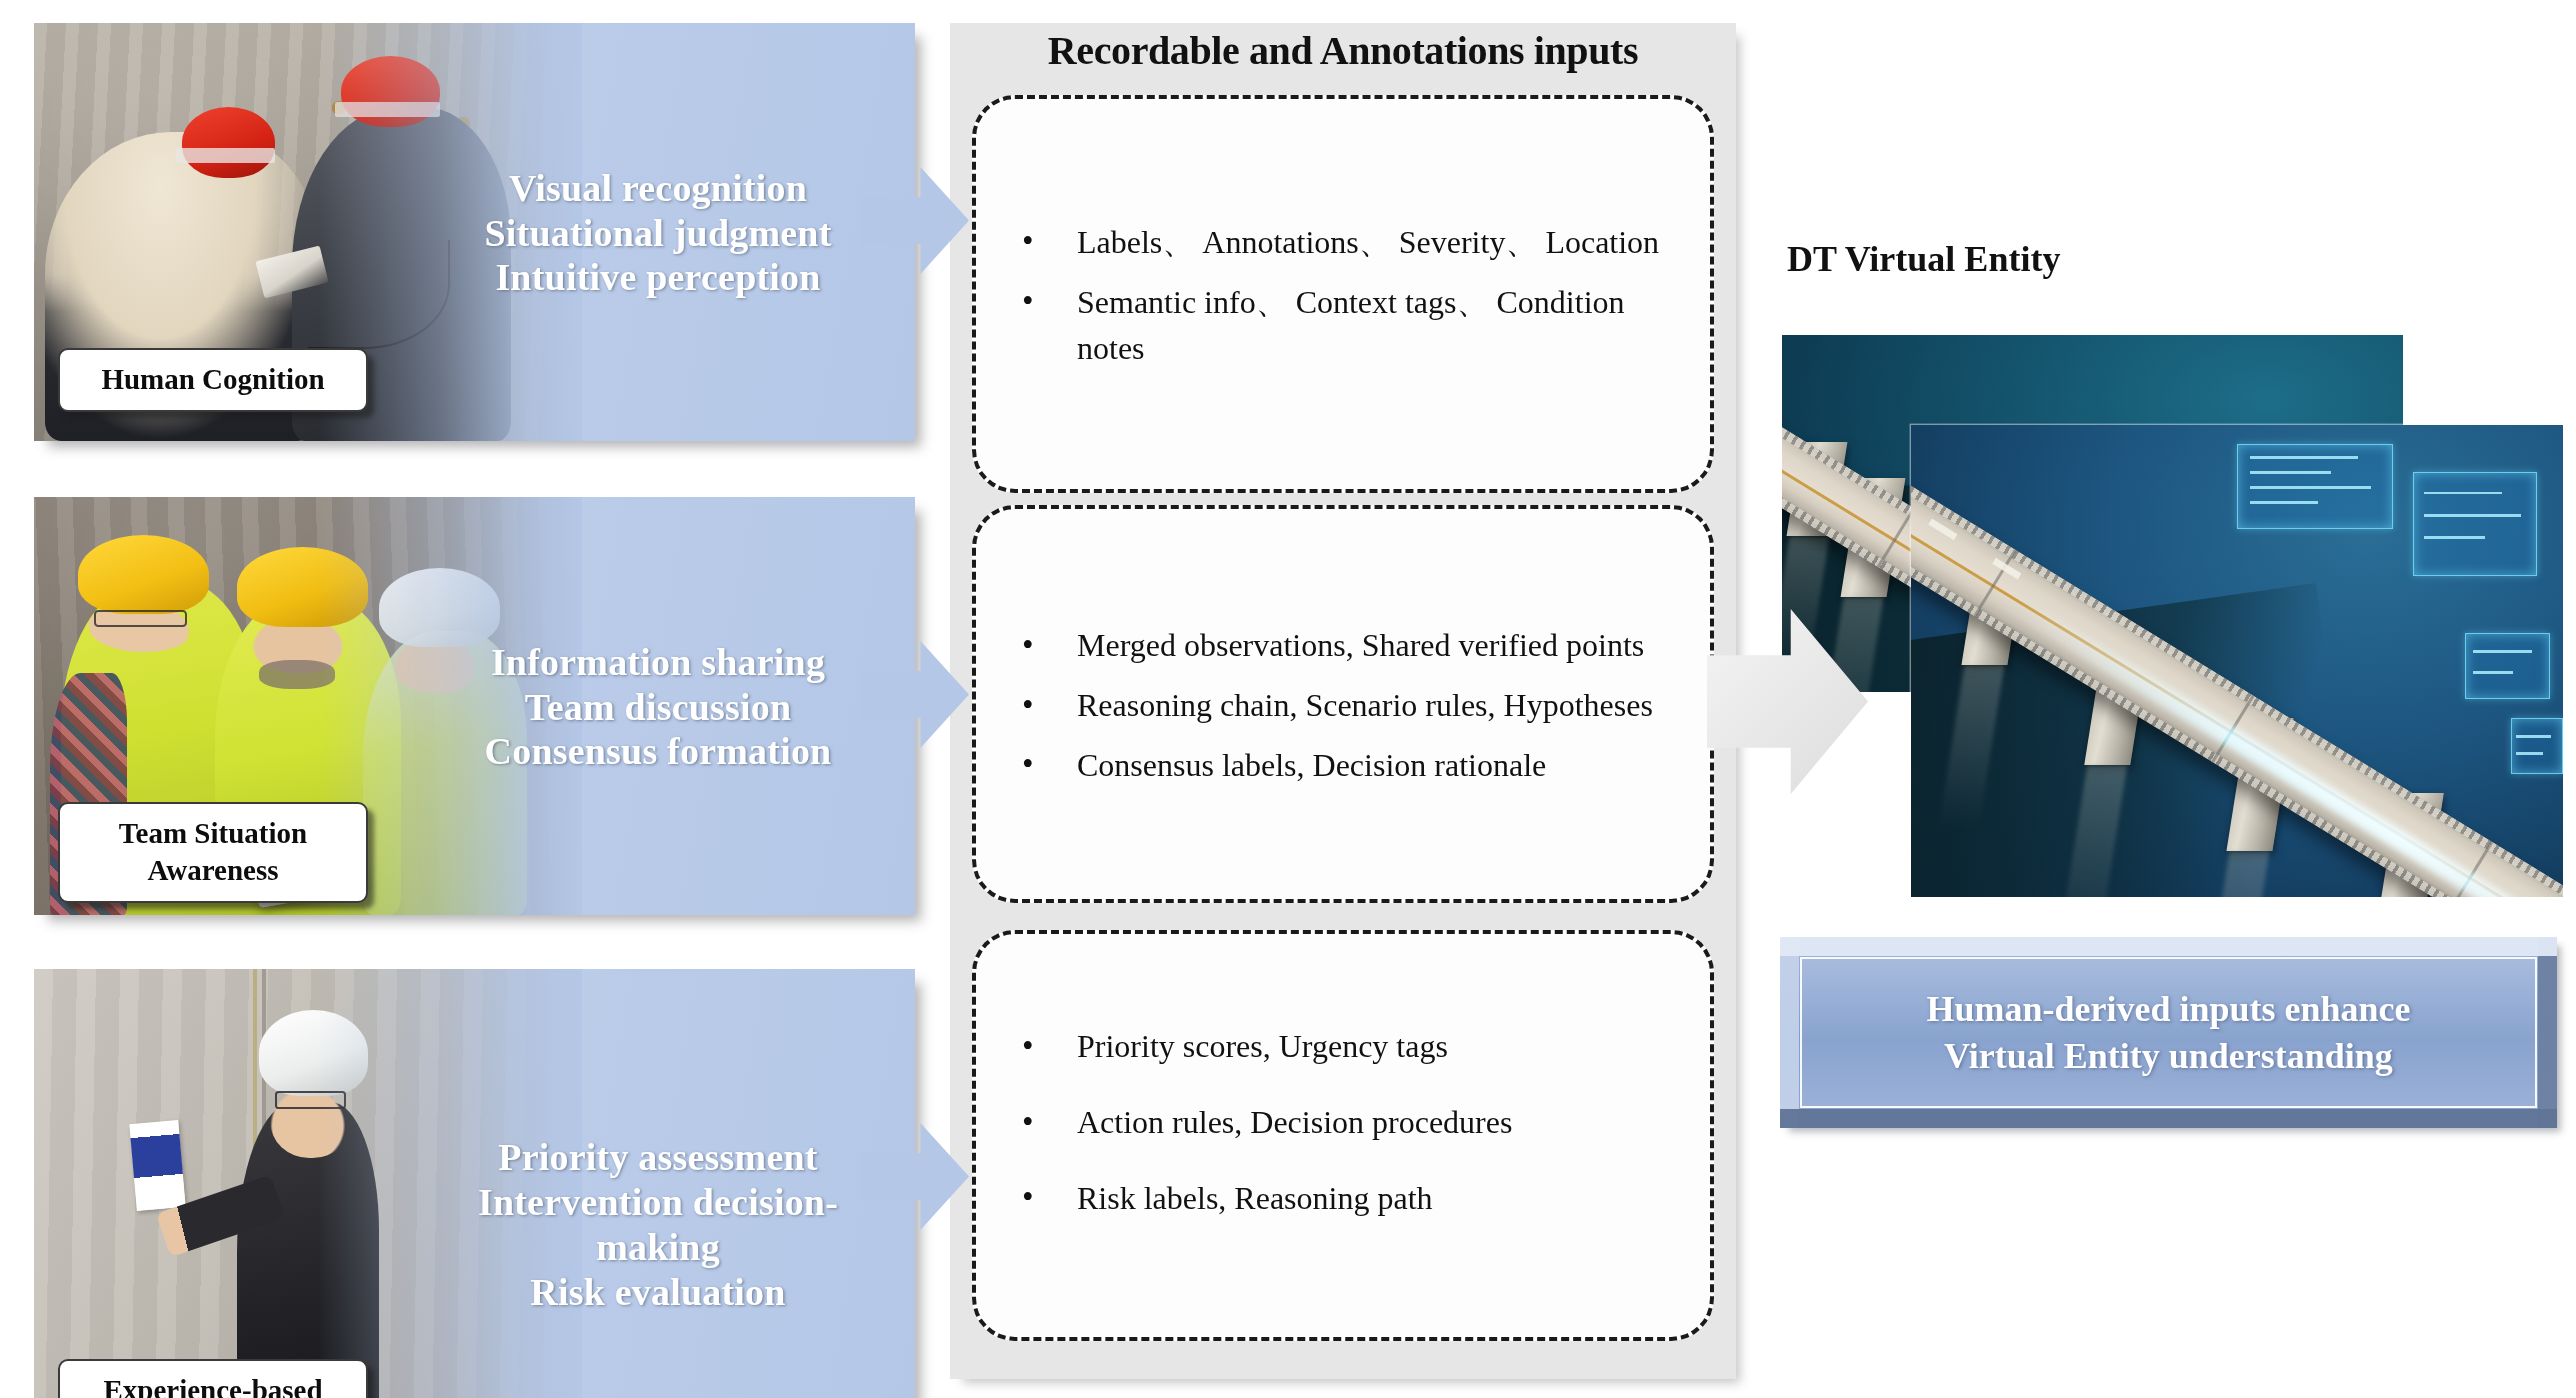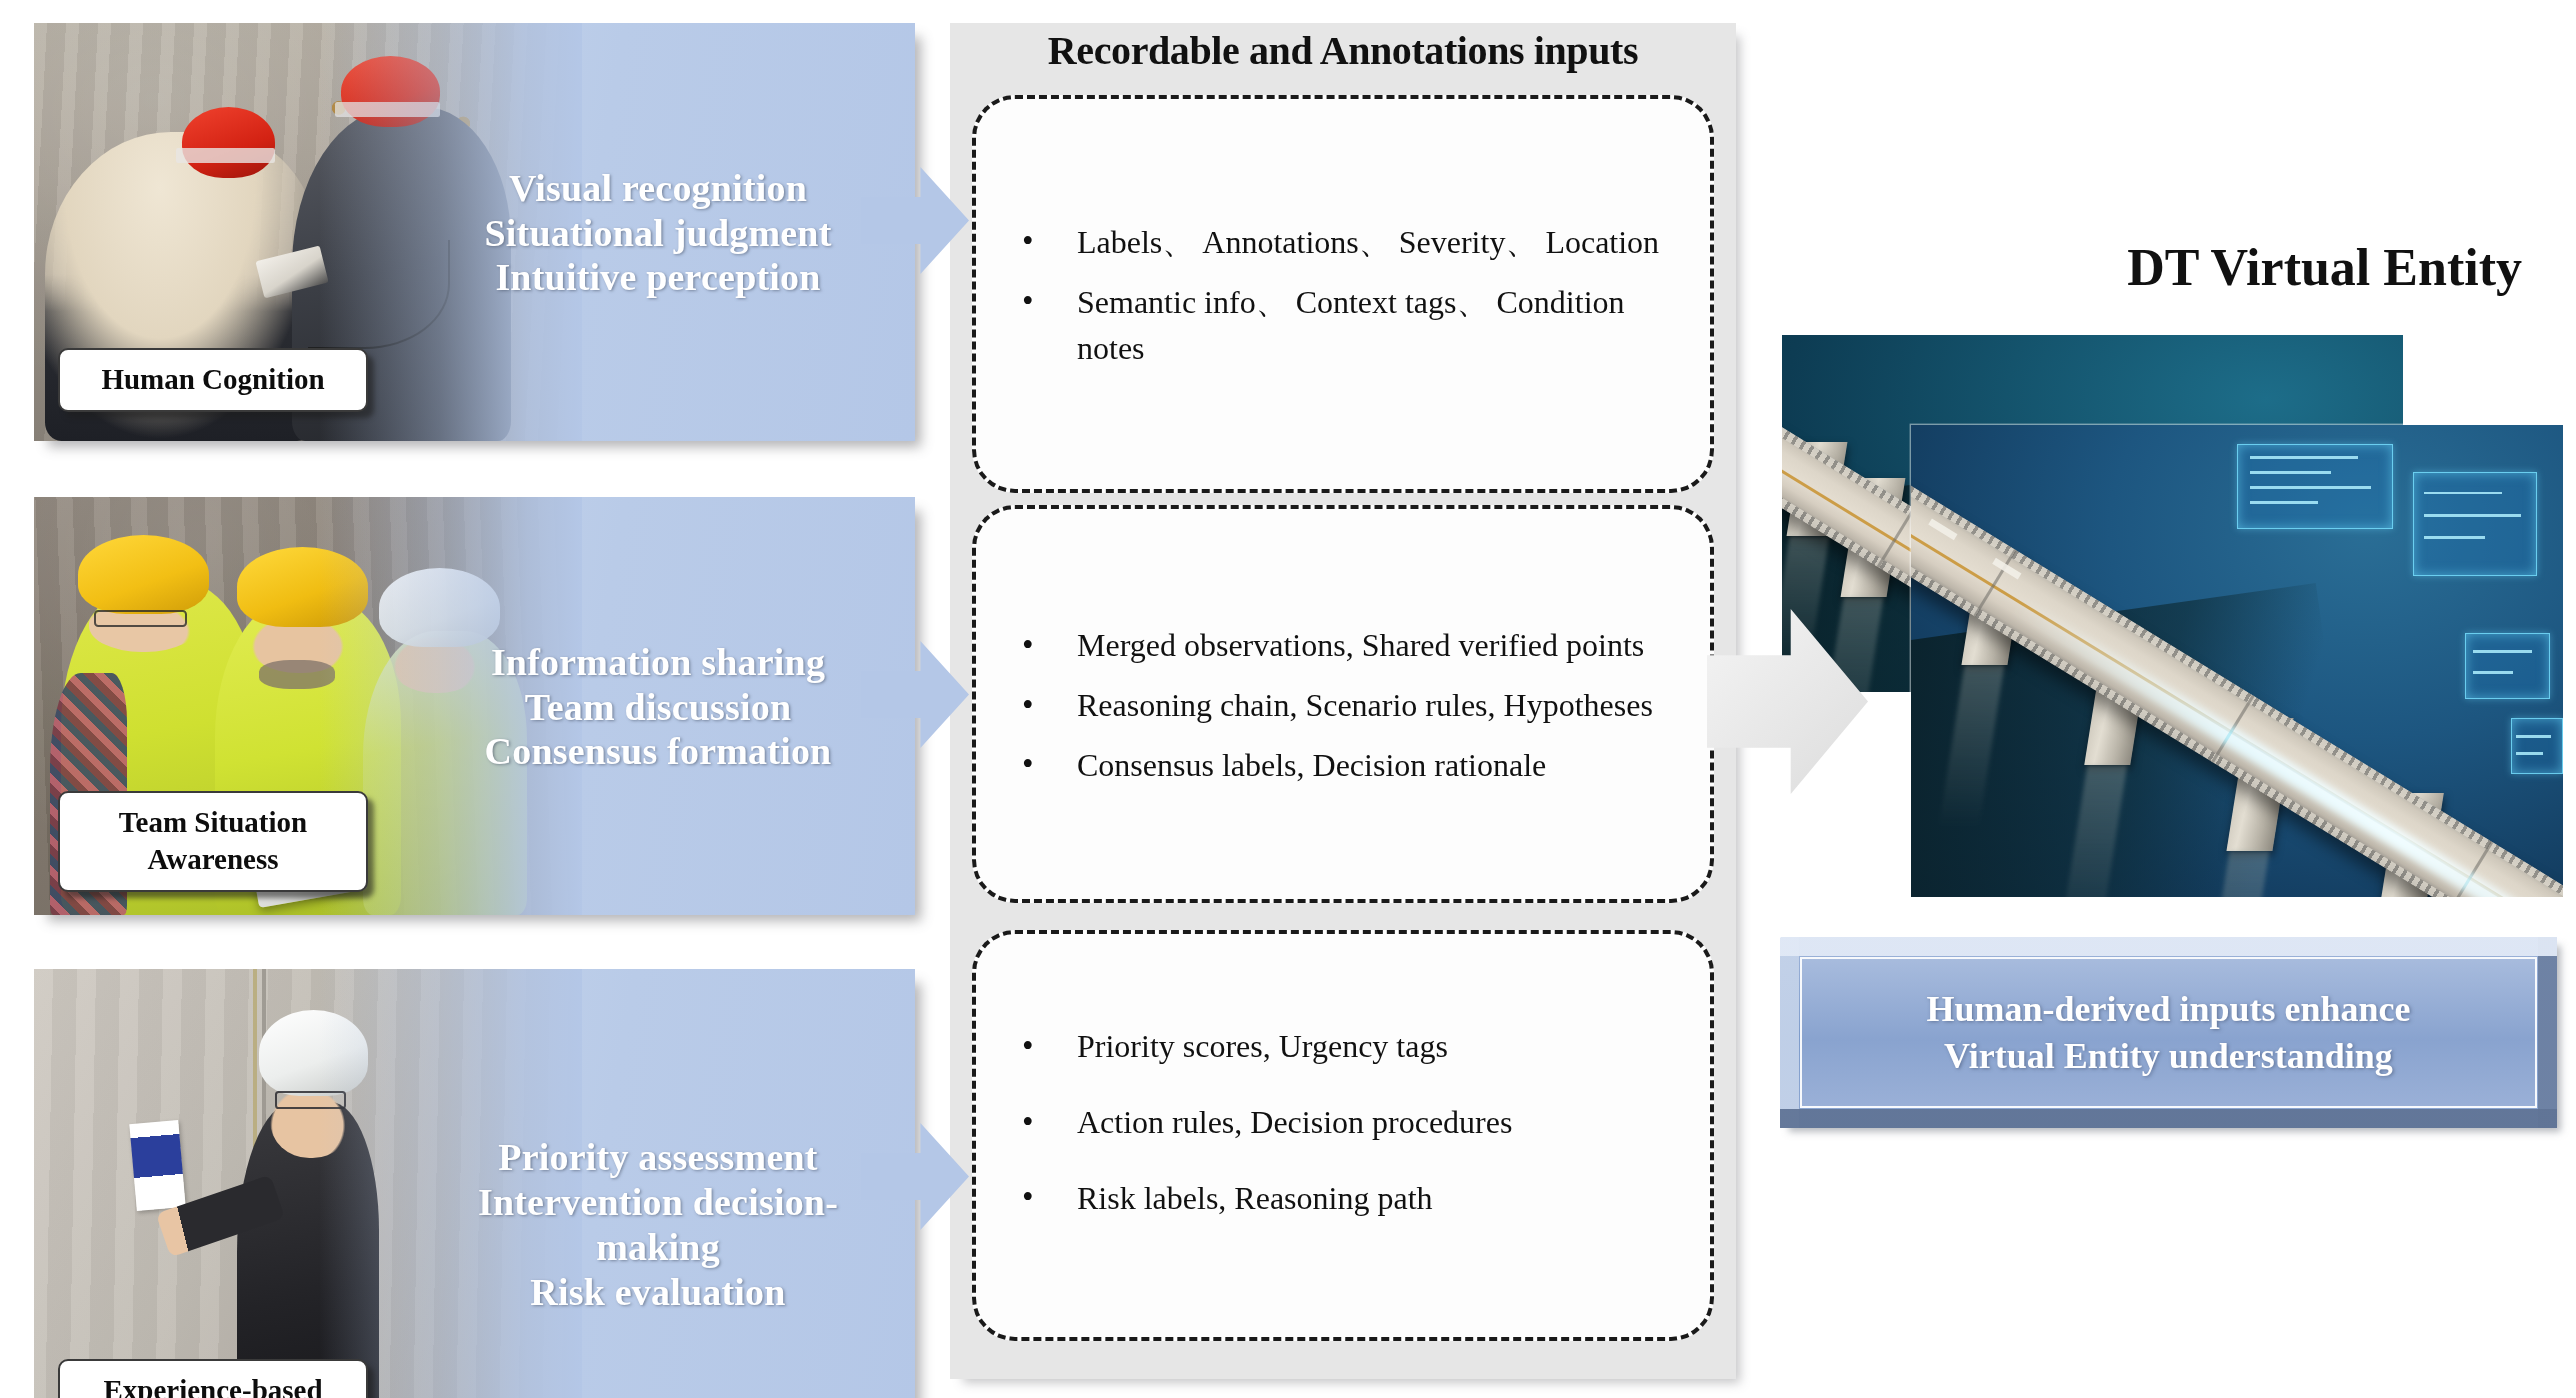--- a/index.html
+++ b/index.html
@@ -140,22 +140,22 @@
     clip-path: polygon(0% 25%, 52% 25%, 52% 0%, 100% 50%, 52% 100%, 52% 75%, 0% 75%);
     filter: drop-shadow(8px 8px 6.5px rgba(120,120,125,.5));
     z-index: 14;
   }
 
   
   #dt-title {
     position: absolute;
     left: 1787px; top: 238px;
     width: 735px;
-    text-align: right;
-    font-size: 52px; font-weight: 700; color: #111111;
+    text-align: left;
+    font-size: 36px; font-weight: 700; color: #111111;
     z-index: 10;
   }
 
   .bridge {
     position: absolute;
     overflow: hidden;
     z-index: 12;
   }
   #bridge-back { left: 1782px; top: 335px; width: 621px; height: 357px; }
   #bridge-front{ left: 1911px; top: 425px; width: 652px; height: 472px; box-shadow: 0 0 0 1.4px rgba(255,255,255,.45); }
@@ -367,21 +367,21 @@
       <div style="position:absolute;left:40%;bottom:4%;width:20%;height:15%;background:
           linear-gradient(150deg,#f4f4f2 0%,#d8d9d6 60%,#9fa09d 100%);transform:rotate(-10deg);border-radius:4.3px;
           box-shadow:0 4.3px 10px rgba(0,0,0,.35);"></div>
     </div>
   </div>
   <div class="cues">
     <div class="cue">Information sharing</div>
     <div class="cue">Team discussion</div>
     <div class="cue">Consensus formation</div>
   </div>
-  <div class="chip" style="bottom:23px;">Team Situation
+  <div class="chip" style="bottom:12px;">Team Situation
 Awareness</div>
 </div>
 <div class="feed-arrow" style="left:861px;top:641px;"></div>
 
 <div class="panel" id="panel-3" style="top:969px;height:510px;">
   <div class="panel-photo">
     <div class="photo-inner" style="background:
         linear-gradient(120deg,#cfcac2 0%,#c2bdb5 40%,#b2ada6 72%,#a39e97 100%);">
       <div style="position:absolute;inset:0;background:
           repeating-linear-gradient(91deg, rgba(255,255,255,.06) 0 19px, rgba(0,0,0,.04) 19px 43px);"></div>

